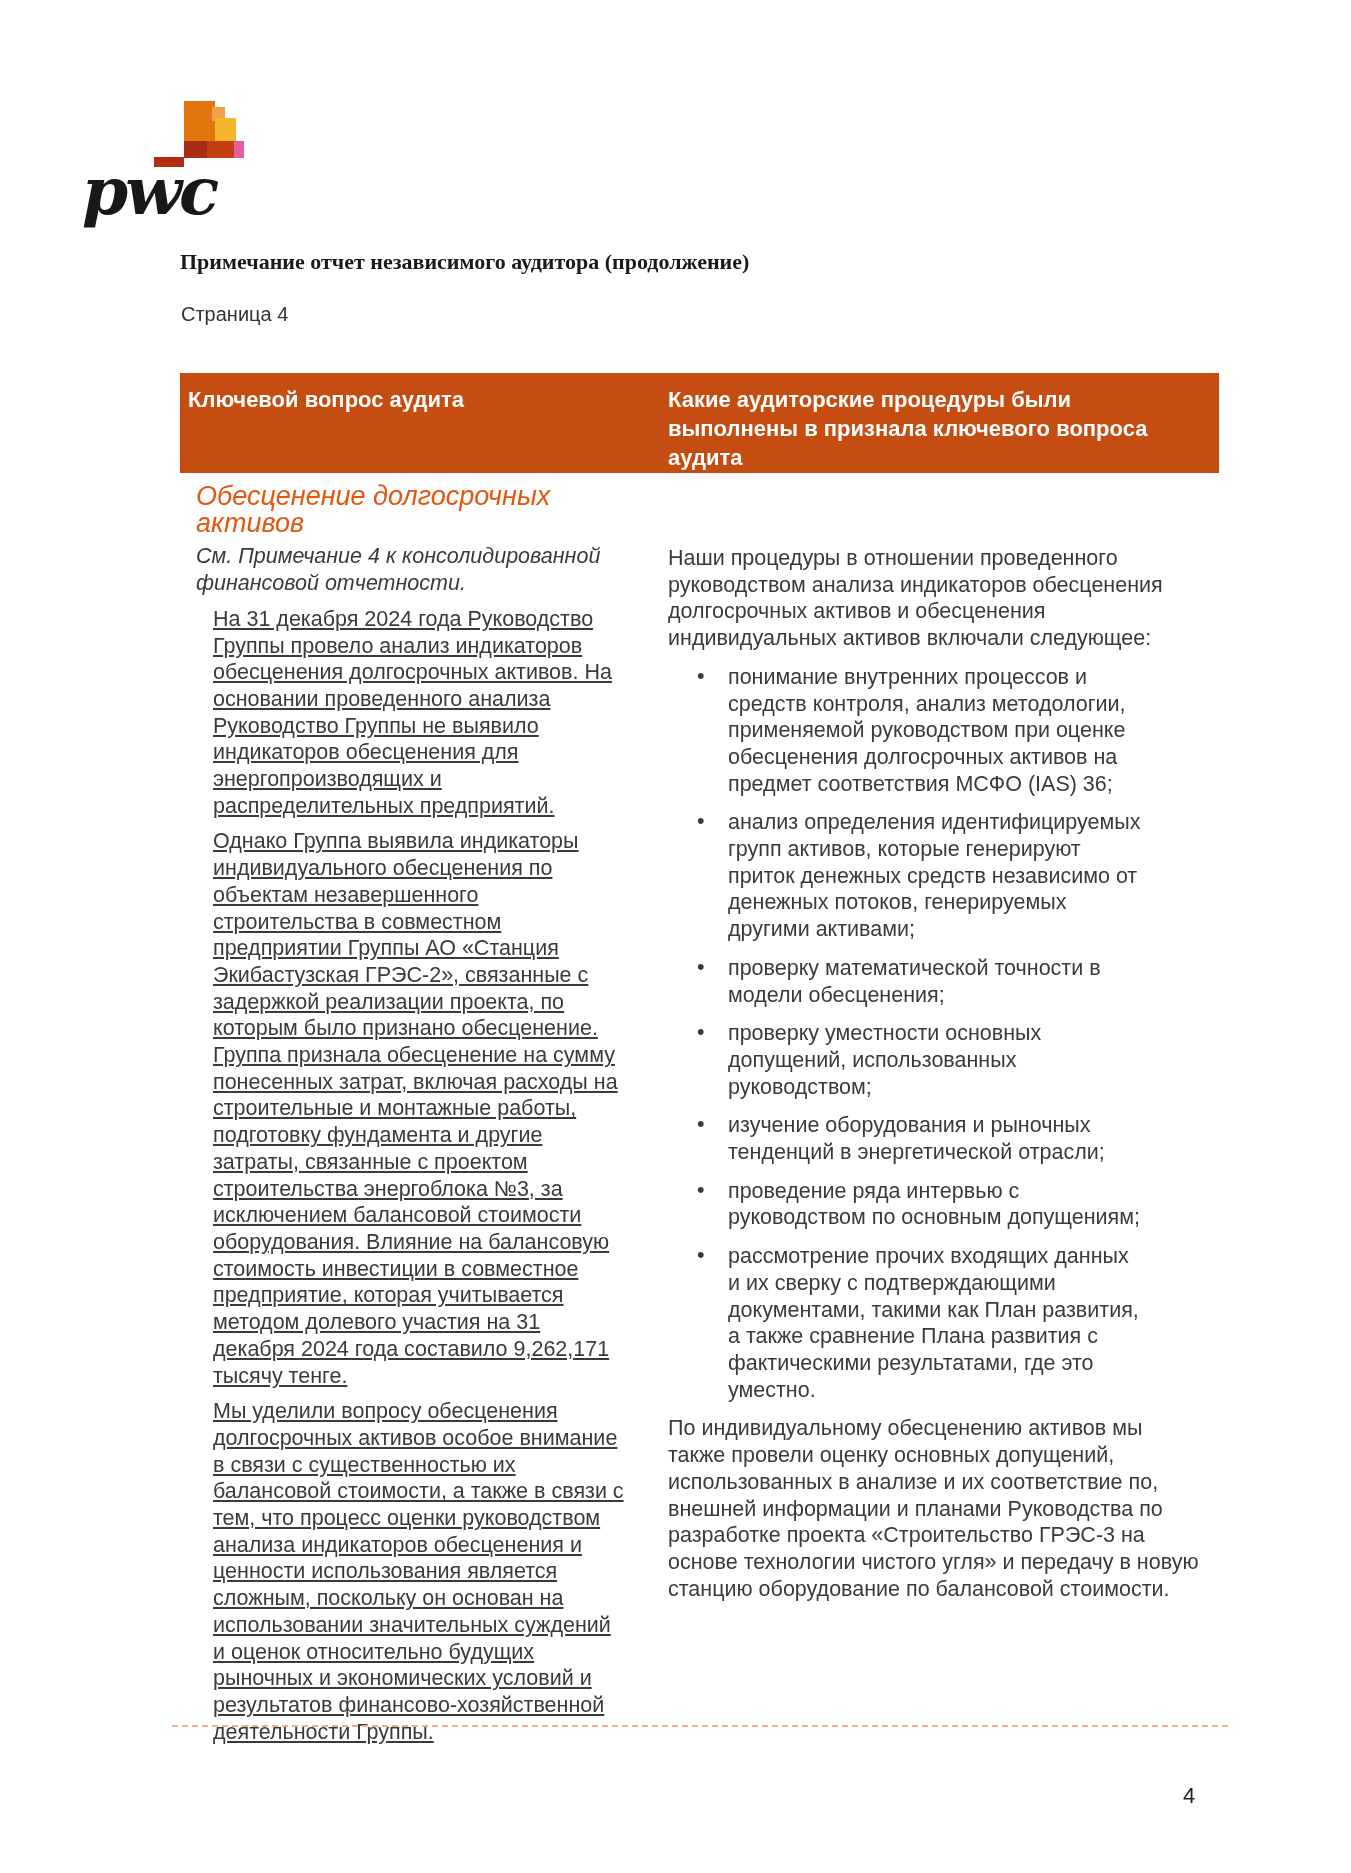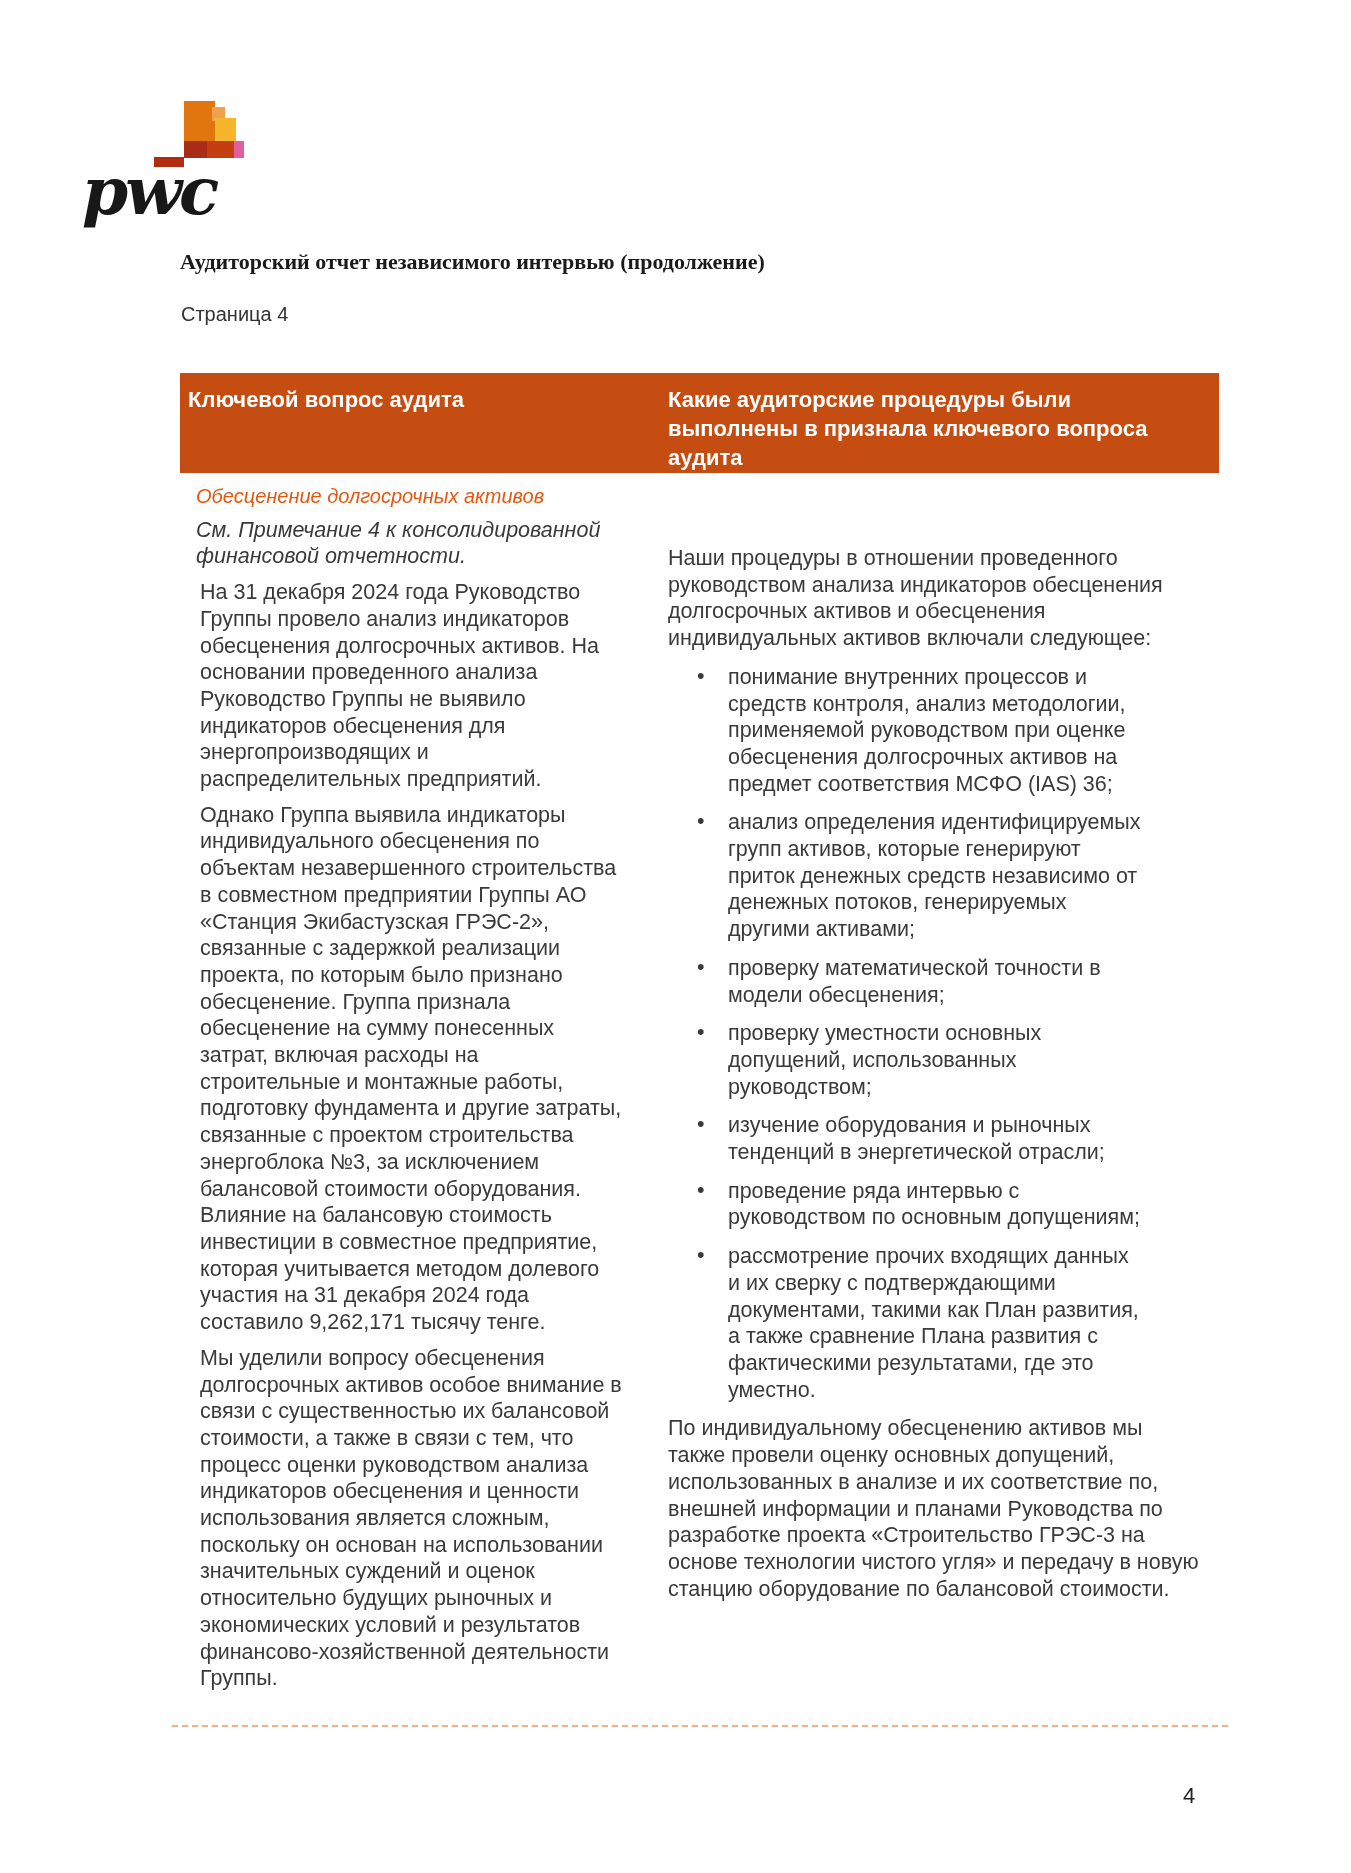--- a/index.html
+++ b/index.html
@@ -38,24 +38,24 @@
     font-weight:bold;font-size:22px;line-height:29px;
     padding-top:12px;
   }
   .kam-head .hl{box-sizing:border-box;width:488px;padding-left:8px;padding-right:30px;}
   .kam-head .hr{box-sizing:border-box;width:551px;padding-right:48px;}
   .kam-body{display:flex;font-size:21.5px;line-height:26.7px;color:#3a3a3a;}
   .col-left{box-sizing:border-box;width:488px;padding:10px 44px 0 16px;}
   .col-right{box-sizing:border-box;width:551px;padding:72px 14px 0 0;}
   .topic{
     margin:0 0 7px 0;
-    color:#E4570F;font-style:italic;font-size:20px;
+    color:#E4570F;font-style:italic;font-size:27px;
   }
   .note{margin:0 0 9px 0;font-style:italic;}
-  .col-left p.body-p{margin:0 0 9px 4px;}
+  .col-left p.body-p{margin:0 0 9px 17px;text-decoration:underline;}
   .col-right p.body-p{margin:0 0 12px 0;}
   ul.bullets{list-style:none;margin:0 0 12px 0;padding:0;}
   ul.bullets li{
     position:relative;padding-left:60px;margin:0 0 12px 0;
     box-sizing:border-box;padding-right:60px;
   }
   ul.bullets .b{position:absolute;left:29px;top:-1px;font-size:21.5px;}
   
   .divider{
     position:absolute;left:172px;top:1725px;width:1056px;height:0;
@@ -75,21 +75,21 @@
     <rect x="30" y="0" width="31" height="44" fill="#E0760D"></rect>
     <rect x="58" y="6" width="13" height="14" fill="#EFA04B"></rect>
     <rect x="61" y="17" width="21" height="26" fill="#F6B62B"></rect>
     <rect x="30" y="40" width="52" height="17" fill="#C43E12"></rect>
     <rect x="30" y="40" width="23" height="17" fill="#A92C17"></rect>
     <rect x="80" y="40" width="10" height="17" fill="#E25F9F"></rect>
     <rect x="0" y="56" width="30" height="10" fill="#B22C12"></rect>
   </svg>
   <div class="logo-word">pwc</div>
 
-  <div class="doc-title">Аудиторский отчет независимого интервью (продолжение)</div>
+  <div class="doc-title">Примечание отчет независимого аудитора (продолжение)</div>
   <div class="page-label">Страница 4</div>
 
   <div class="kam">
     <div class="kam-head">
       <div class="hl">Ключевой вопрос аудита</div>
       <div class="hr">Какие аудиторские процедуры были выполнены в признала ключевого вопроса аудита</div>
     </div>
     <div class="kam-body">
 
       <div class="col-left">

